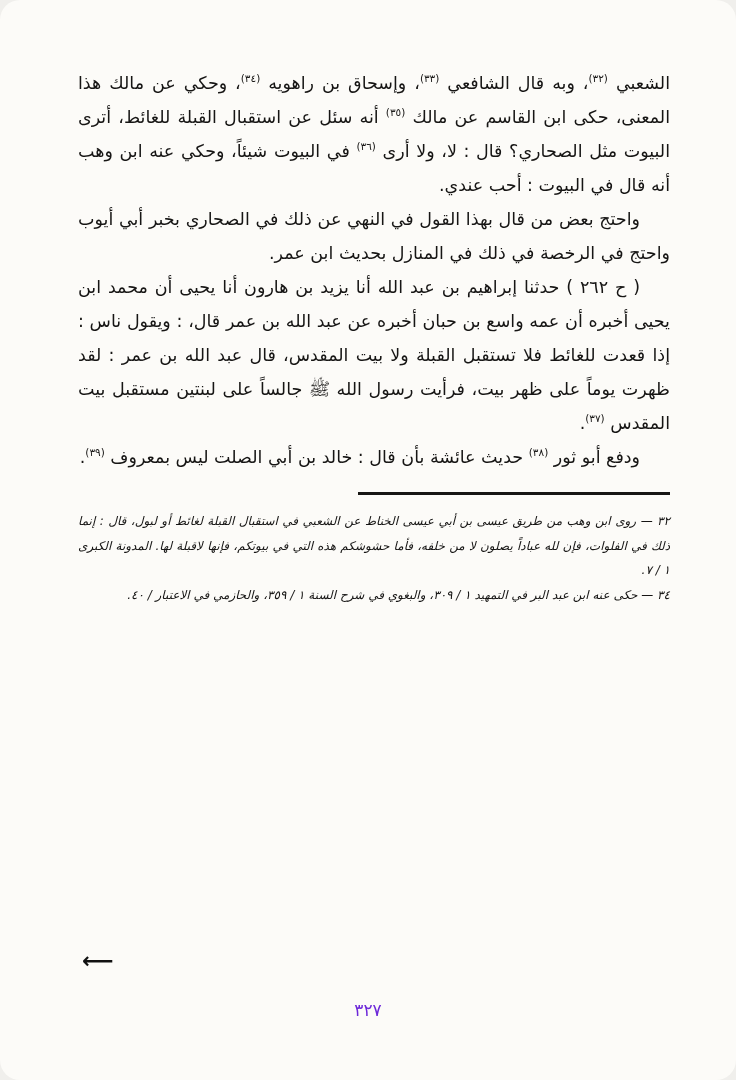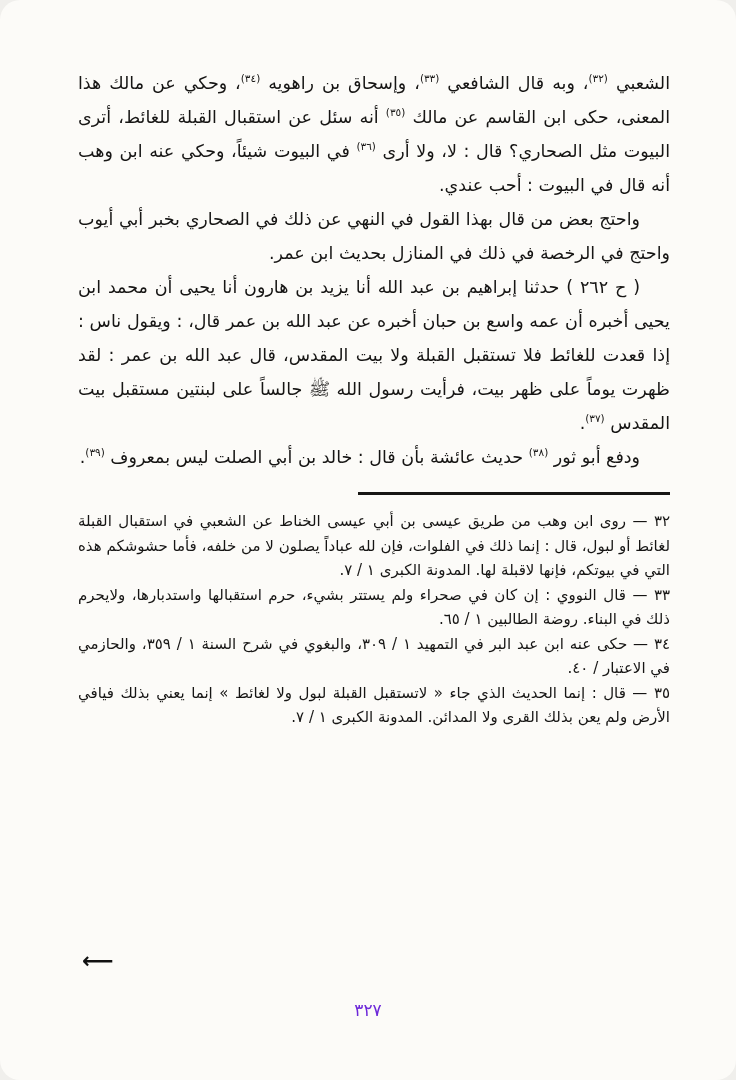--- a/index.html
+++ b/index.html
@@ -40,24 +40,25 @@
   }
   .separator {
     width: 312px;
     height: 3px;
     background: #171614;
     margin: 18px 0 14px auto; 
     margin-right: 0;
   }
   .footnotes p {
     margin: 0;
-    font-size: 15px;
+    font-size: 12px;
     line-height: 24.5px;
     text-align: justify;
     text-justify: inter-word;
+    font-style: italic;
   }
   .continuation-arrow {
     position: absolute;
     left: 82px;
     top: 948px;
     font-size: 22px;
     font-weight: bold;
     color: #111;
     direction: ltr;
   }
@@ -81,22 +82,20 @@
       <p>الشعبي <sup>(٣٢)</sup>، وبه قال الشافعي <sup>(٣٣)</sup>، وإسحاق بن راهويه <sup>(٣٤)</sup>، وحكي عن مالك هذا المعنى، حكى ابن القاسم عن مالك <sup>(٣٥)</sup> أنه سئل عن استقبال القبلة للغائط، أترى البيوت مثل الصحاري؟ قال : لا، ولا أرى <sup>(٣٦)</sup> في البيوت شيئاً، وحكي عنه ابن وهب أنه قال في البيوت : أحب عندي.</p>
       <p class="indent">واحتج بعض من قال بهذا القول في النهي عن ذلك في الصحاري بخبر أبي أيوب واحتج في الرخصة في ذلك في المنازل بحديث ابن عمر.</p>
       <p class="indent">( ح ٢٦٢ ) حدثنا إبراهيم بن عبد الله أنا يزيد بن هارون أنا يحيى أن محمد ابن يحيى أخبره أن عمه واسع بن حبان أخبره عن عبد الله بن عمر قال، : ويقول ناس : إذا قعدت للغائط فلا تستقبل القبلة ولا بيت المقدس، قال عبد الله بن عمر : لقد ظهرت يوماً على ظهر بيت، فرأيت رسول الله ﷺ جالساً على لبنتين مستقبل بيت المقدس <sup>(٣٧)</sup>.</p>
       <p class="indent">ودفع أبو ثور <sup>(٣٨)</sup> حديث عائشة بأن قال : خالد بن أبي الصلت ليس بمعروف <sup>(٣٩)</sup>.</p>
     </div>
 
   <div class="separator"></div>
 
   <div class="footnotes">
       <p>٣٢ — روى ابن وهب من طريق عيسى بن أبي عيسى الخناط عن الشعبي في استقبال القبلة لغائط أو لبول، قال : إنما ذلك في الفلوات، فإن لله عباداً يصلون لا من خلفه، فأما حشوشكم هذه التي في بيوتكم، فإنها لاقبلة لها. المدونة الكبرى ١ / ٧.</p>
-      <p>٣٣ — قال النووي : إن كان في صحراء ولم يستتر بشيء، حرم استقبالها واستدبارها، ولايحرم ذلك في البناء. روضة الطالبين ١ / ٦٥.</p>
       <p>٣٤ — حكى عنه ابن عبد البر في التمهيد ١ / ٣٠٩، والبغوي في شرح السنة ١ / ٣٥٩، والحازمي في الاعتبار / ٤٠.</p>
-      <p>٣٥ — قال : إنما الحديث الذي جاء « لاتستقبل القبلة لبول ولا لغائط » إنما يعني بذلك فيافي الأرض ولم يعن بذلك القرى ولا المدائن. المدونة الكبرى ١ / ٧.</p>
     </div>
 
   <div class="continuation-arrow">⟵</div>
 
   <div class="page-number">٣٢٧</div>
 
 </div>
 
 </body></html>

